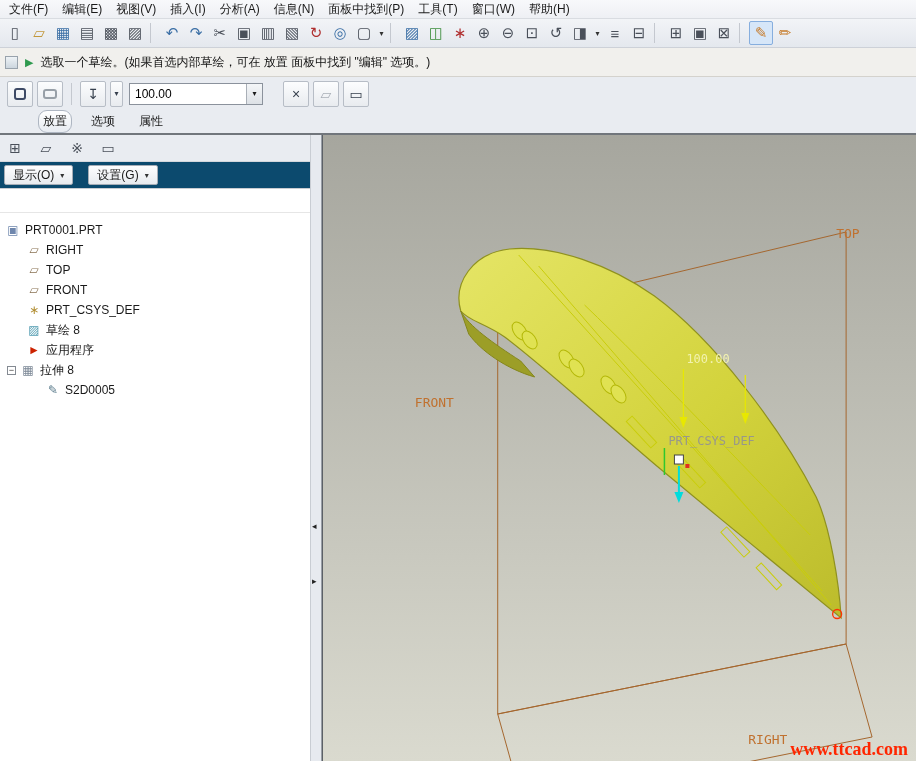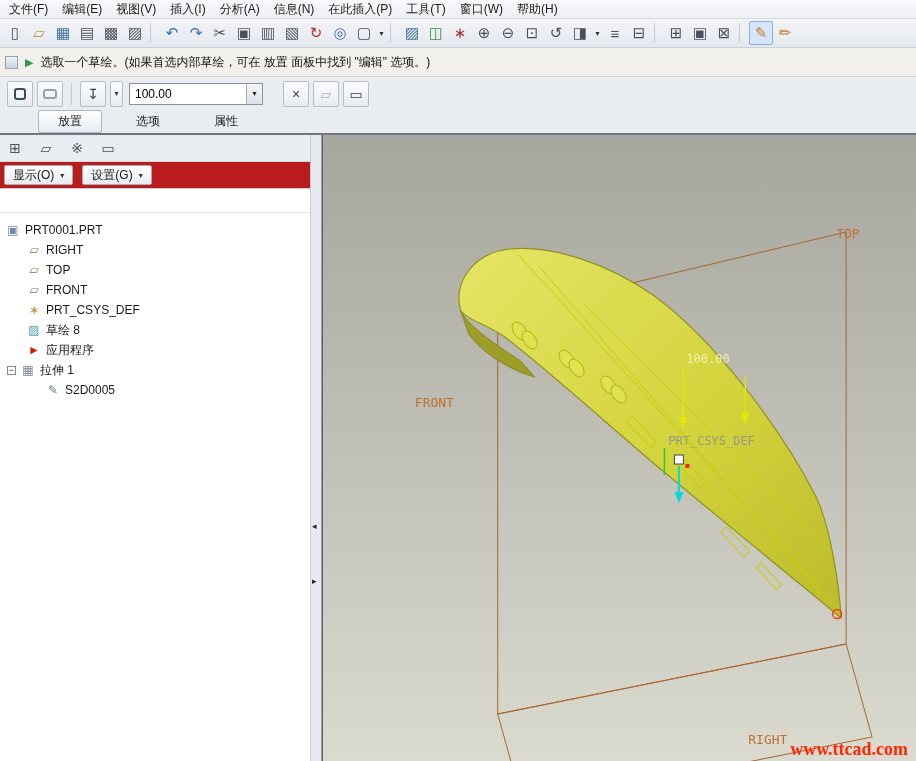--- a/index.html
+++ b/index.html
@@ -32,30 +32,30 @@
   .collector-sq{width:12px;height:12px;border:2px solid #3d4a66;border-radius:3px}
   .bubble{width:14px;height:10px;border:2px solid #98a0a8;border-radius:3px}
   .vsep{width:1px;height:22px;background:#c4c8cf;margin:0 4px}
   .combo{display:flex;height:22px;border:1px solid #8b929c;background:#fff;width:134px;margin-left:2px}
   .combo-input{border:none;flex:1;font:12px "Liberation Sans","DejaVu Sans",sans-serif;padding:0 5px;outline:none;min-width:0}
   .combo-caret{width:16px;background:linear-gradient(#f4f6f8,#dde1e6);border-left:1px solid #a9afb7;display:flex;align-items:center;justify-content:center;font-size:8px}
   .gap{width:12px}
 
   
   .dash-tabs{height:23px;display:flex;align-items:center;gap:14px;padding-left:38px;background:#e9ecf1}
-  .dtab{padding:2px 19px;font-size:12px;border:1px solid transparent;border-radius:2px;cursor:default}
+  .dtab{padding:2px 4px;font-size:12px;border:1px solid transparent;border-radius:9px;cursor:default}
   .dtab.active{background:linear-gradient(#ffffff,#e7ebf1);border-color:#aeb6c2}
 
   
   .main{display:flex;height:628px;border-top:2px solid #71767c;background:#fff}
 
   .treepanel{width:310px;display:flex;flex-direction:column;background:#fff}
   .ptoolbar{height:27px;background:#e9ecf1;display:flex;align-items:center;gap:9px;padding:0 4px;border-bottom:1px solid #d4d7dc}
   .pticon{width:22px;height:22px;display:flex;align-items:center;justify-content:center;font-size:14px;color:#4a505a;border:1px solid transparent;border-radius:2px}
-  .pdrop{height:27px;background:#b91c1c;display:flex;align-items:center;gap:9px;padding:0 4px;border-bottom:1px solid #c9ccd1}
+  .pdrop{height:27px;background:#0c4a6e;display:flex;align-items:center;gap:15px;padding:0 4px;border-bottom:1px solid #c9ccd1}
   .ddbtn{height:20px;display:flex;align-items:center;gap:6px;padding:0 8px;border:1px solid #a6adb6;background:linear-gradient(#fdfdfe,#e8ebef);font-size:12px;border-radius:2px;cursor:default}
   .dd-caret{font-size:8px;color:#333}
   .pfilter{height:24px;background:#fff;border-bottom:1px solid #e6e6e6}
   .treelist{flex:1;padding-top:7px;overflow:hidden}
   .trow{height:20px;display:flex;align-items:center;font-size:12px;white-space:nowrap;cursor:default}
   .lvl0{padding-left:6px}.lvl1{padding-left:27px}.lvl1e{padding-left:7px}.lvl2{padding-left:46px}
   .expander{width:9px;height:9px;border:1px solid #848a92;background:#fff;font-size:9px;line-height:7px;text-align:center;color:#333;margin-right:5px;flex:none}
   .ticon{width:14px;height:14px;display:inline-flex;align-items:center;justify-content:center;font-size:12px;margin-right:5px;flex:none}
   .c-part{color:#6f87ad}.c-plane{color:#8a7355}.c-csys{color:#b08c30}.c-sketch{color:#4f9bb0}
   .c-insert{color:#cc2200}.c-extrude{color:#7c8896}.c-s2d{color:#557788}
@@ -72,21 +72,21 @@
 <div class="window">
 
   <div class="menubar">
 
   <div class="menu-item">文件(F)</div>
       <div class="menu-item">编辑(E)</div>
       <div class="menu-item">视图(V)</div>
       <div class="menu-item">插入(I)</div>
       <div class="menu-item">分析(A)</div>
       <div class="menu-item">信息(N)</div>
-      <div class="menu-item">在此插入(P)</div>
+      <div class="menu-item">面板中找到(P)</div>
       <div class="menu-item">工具(T)</div>
       <div class="menu-item">窗口(W)</div>
       <div class="menu-item">帮助(H)</div>
     </div>
 
   <div class="toolbar">
 
   <div class="tbicon">
         <span>▯</span>
       </div>
@@ -296,21 +296,21 @@
           <span class="ticon c-sketch">▨</span>
           <span>草绘 8</span>
         </div>
         <div class="trow lvl1">
           <span class="ticon c-insert">►</span>
           <span>应用程序</span>
         </div>
         <div class="trow lvl1e">
           <span class="expander">−</span>
           <span class="ticon c-extrude">▦</span>
-          <span>拉伸 1</span>
+          <span>拉伸 8</span>
         </div>
         <div class="trow lvl2">
           <span class="ticon c-s2d">✎</span>
           <span>S2D0005</span>
         </div>
       </div>
     </div>
 
     <div class="sash">
       <span class="sash-arrow" style="top:386px">◂</span>

